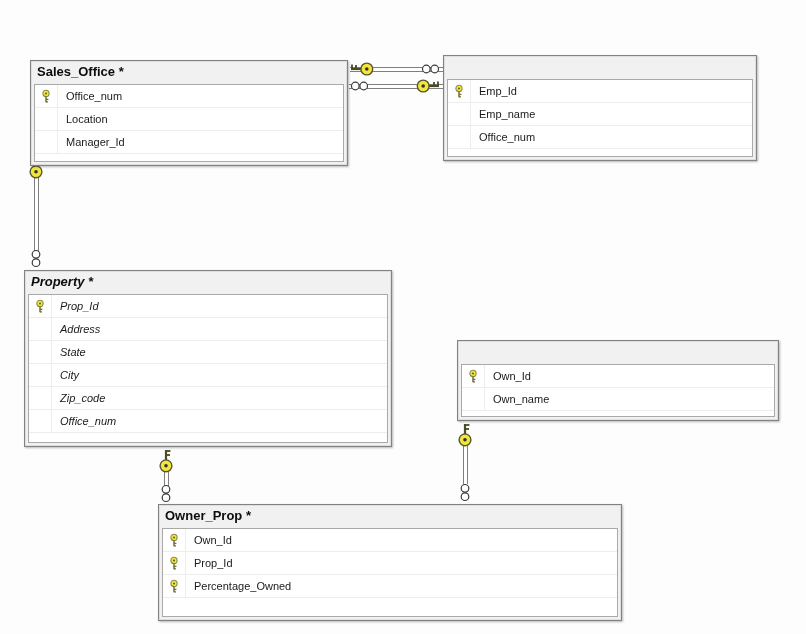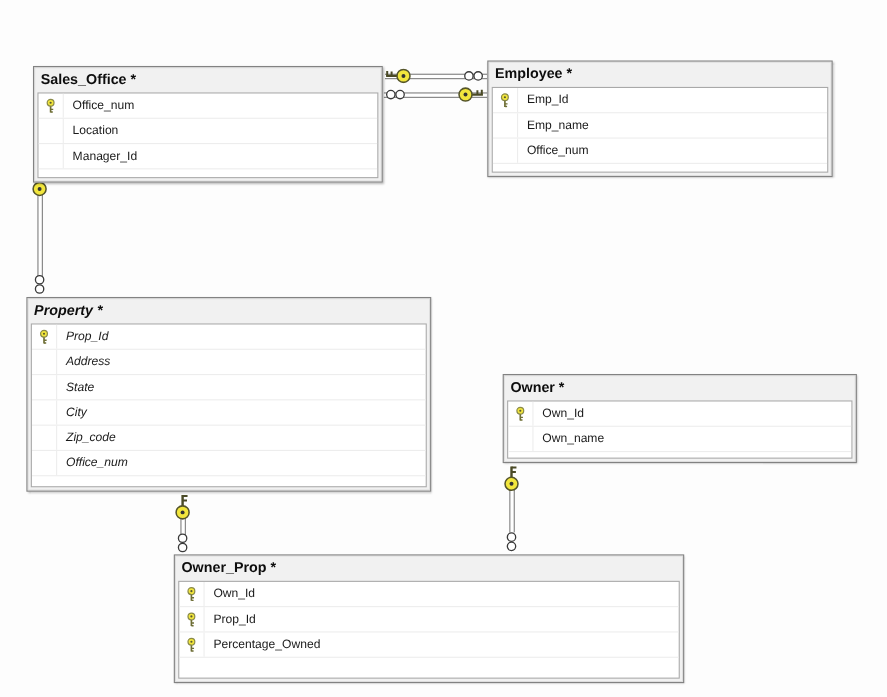--- a/index.html
+++ b/index.html
@@ -132,21 +132,20 @@
         <span class="cn">Location</span>
       </div>
       <div class="row">
         <span class="kc"></span>
         <span class="cn">Manager_Id</span>
       </div>
     </div>
   </div>
 
   <div class="tbl" style="left:443px;top:55px;width:314px;height:106px;">
-    <div class="tbl-title"><span>Employee *</span></div>
     <div class="tbl-grid">
       <div class="row">
         <span class="kc">
             <svg width="10" height="14" viewBox="0 0 10 14">
               <use href="#pk-key"></use>
             </svg>
           </span>
         <span class="cn">Emp_Id</span>
       </div>
       <div class="row">
@@ -188,21 +187,20 @@
         <span class="cn">Zip_code</span>
       </div>
       <div class="row">
         <span class="kc"></span>
         <span class="cn">Office_num</span>
       </div>
     </div>
   </div>
 
   <div class="tbl" style="left:457px;top:340px;width:322px;height:81px;">
-    <div class="tbl-title"><span>Owner *</span></div>
     <div class="tbl-grid">
       <div class="row">
         <span class="kc">
             <svg width="10" height="14" viewBox="0 0 10 14">
               <use href="#pk-key"></use>
             </svg>
           </span>
         <span class="cn">Own_Id</span>
       </div>
       <div class="row">

